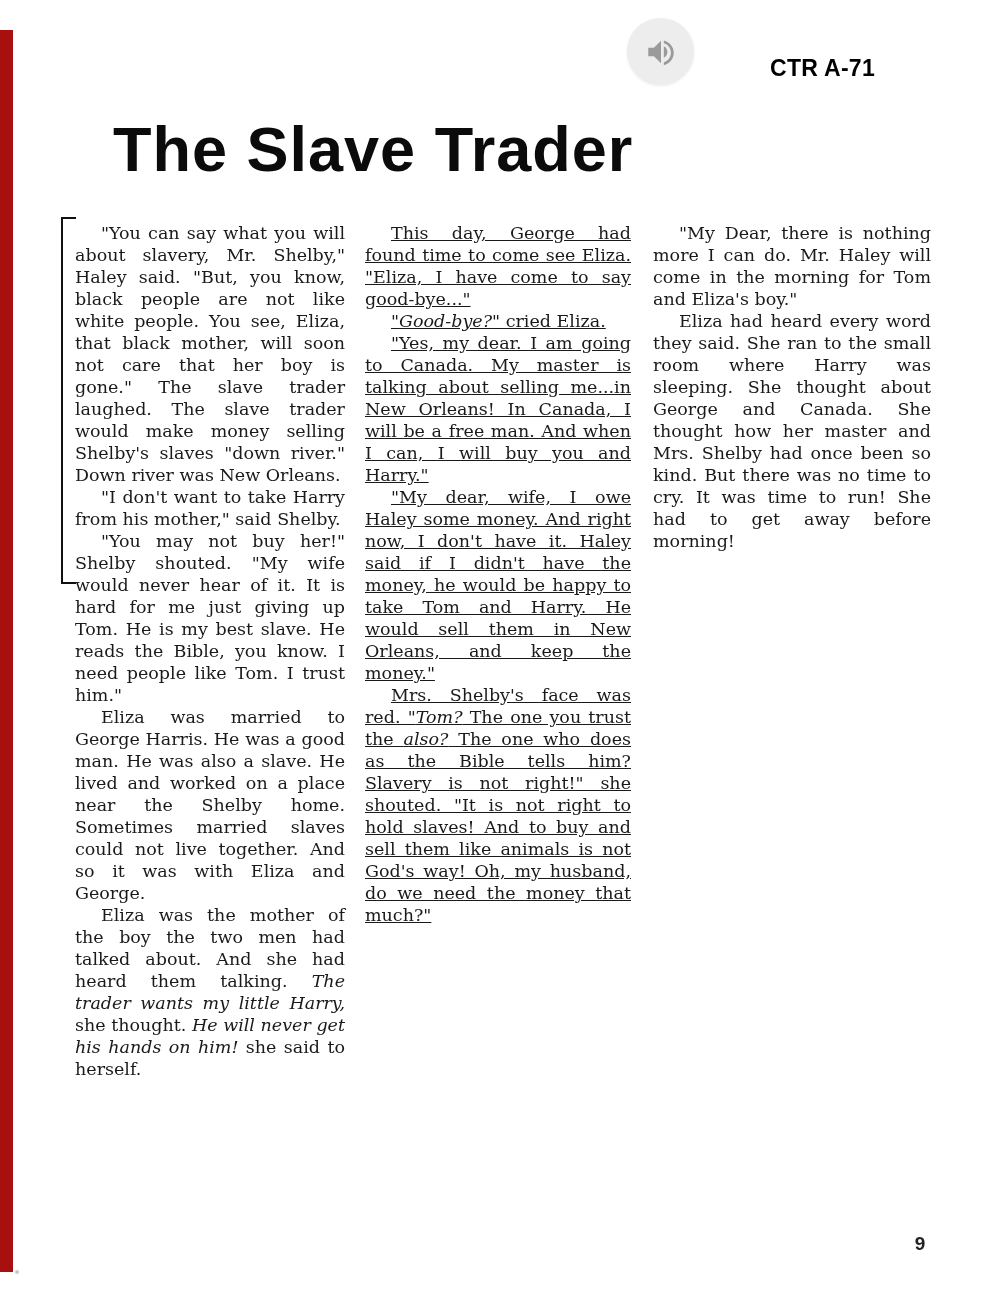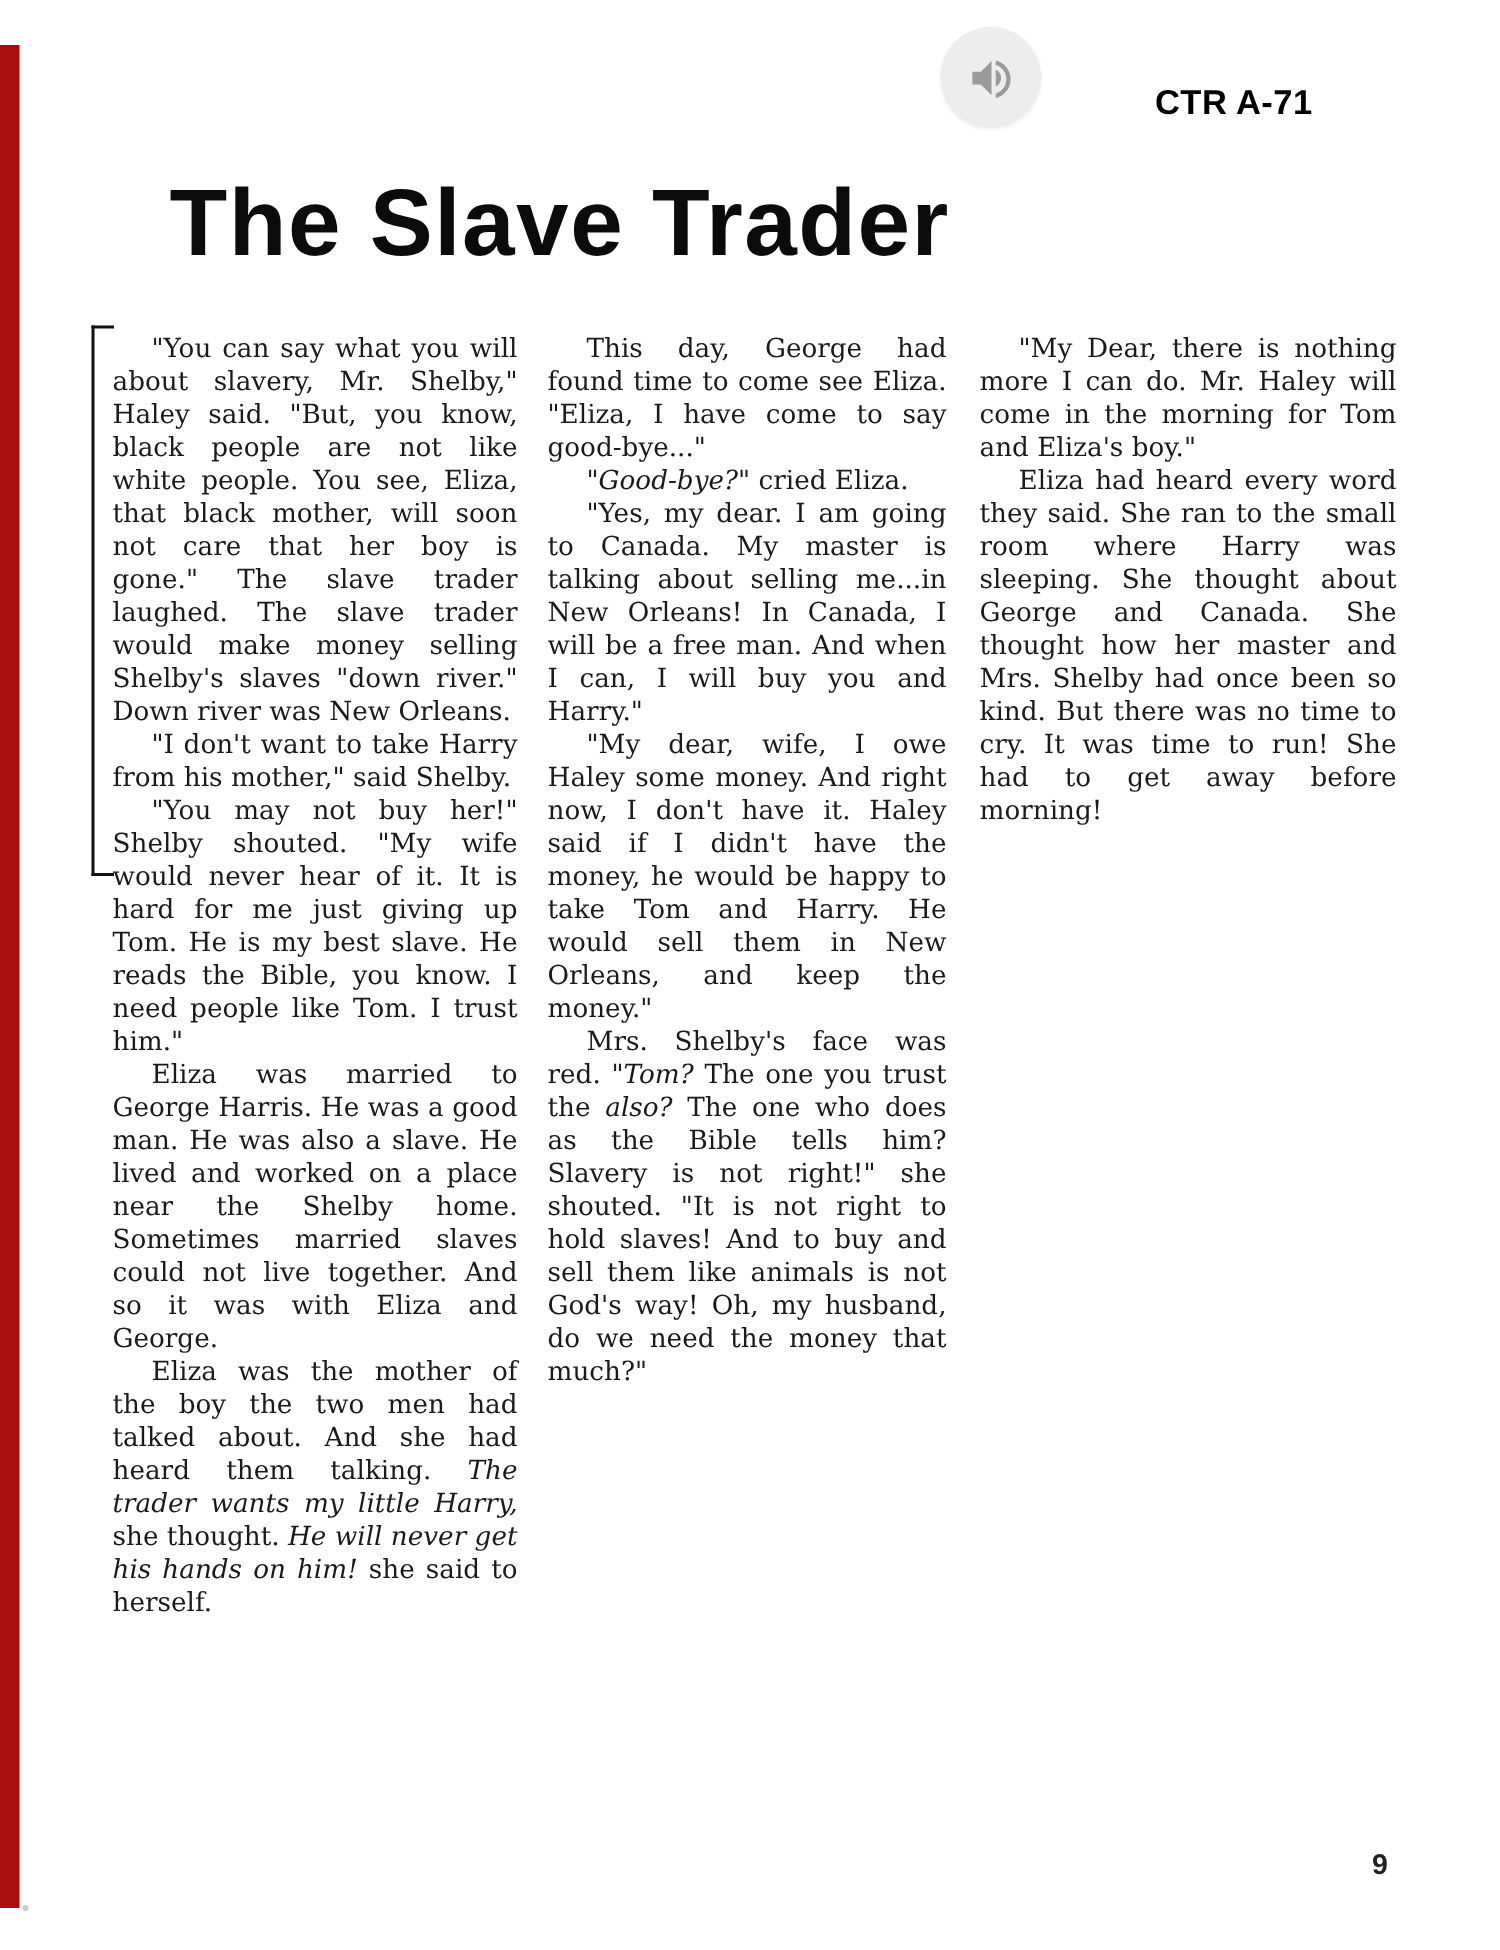--- a/index.html
+++ b/index.html
@@ -51,21 +51,21 @@
     border-bottom:2px solid #111;
     box-sizing:border-box;
   }
   
   .col{
     position:absolute;top:222px;
     font-size:17.5px;line-height:22px;
     text-align:justify;
   }
   .col-1{left:75px;width:270px;}
-  .col-2{left:365px;width:266px;}
+  .col-2{left:365px;width:266px;text-decoration:underline;}
   .col-3{left:653px;width:278px;}
   .para{margin:0;text-indent:26px;}
   .it{font-style:italic;}
   
   .page-num{
     position:absolute;left:905px;top:1233px;width:30px;
     text-align:center;
     font-family:"Liberation Sans", sans-serif;
     font-weight:bold;font-size:19px;color:#222;
   }

